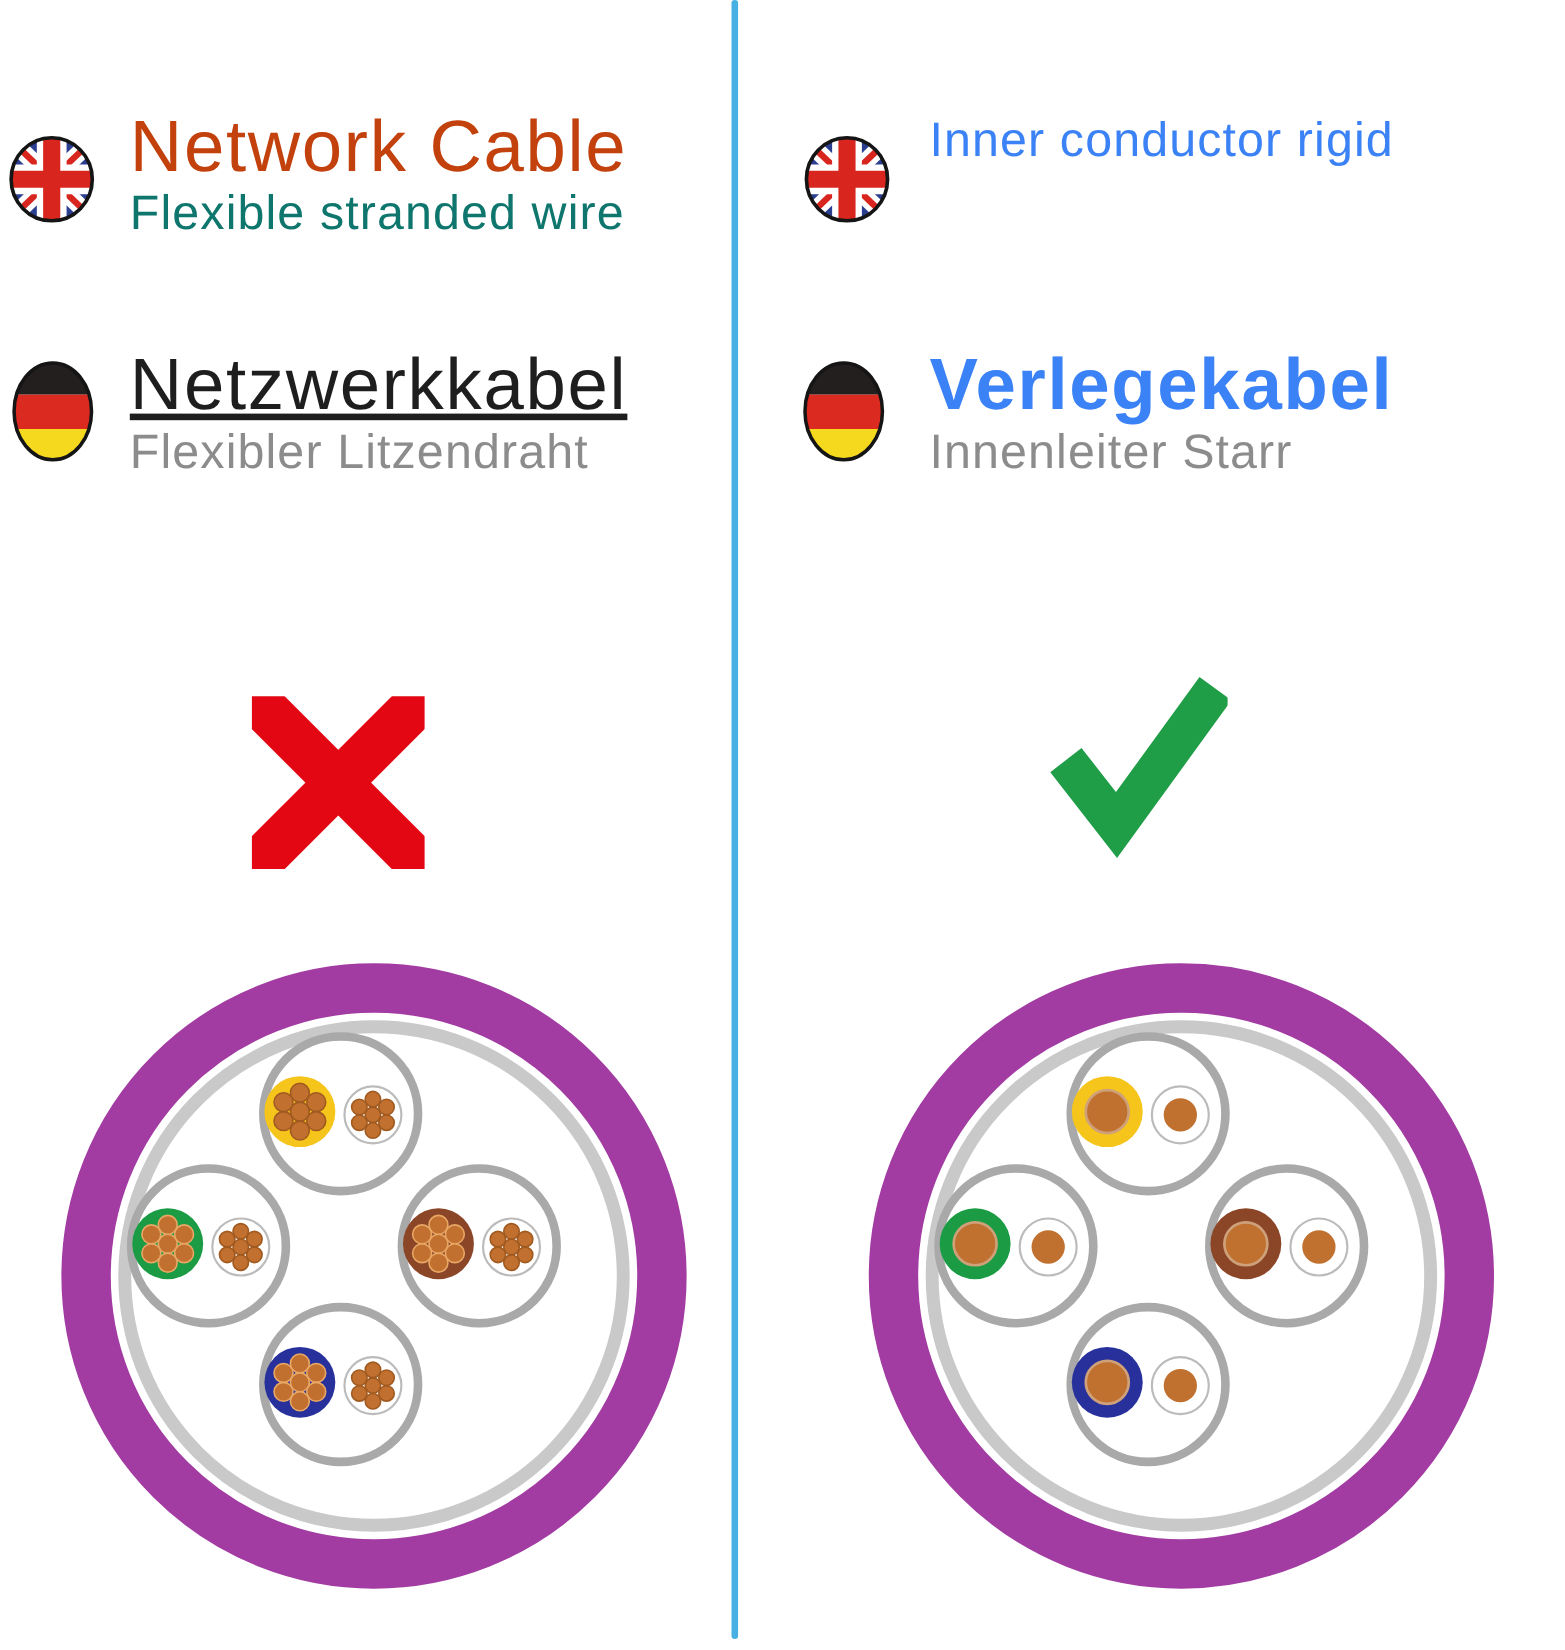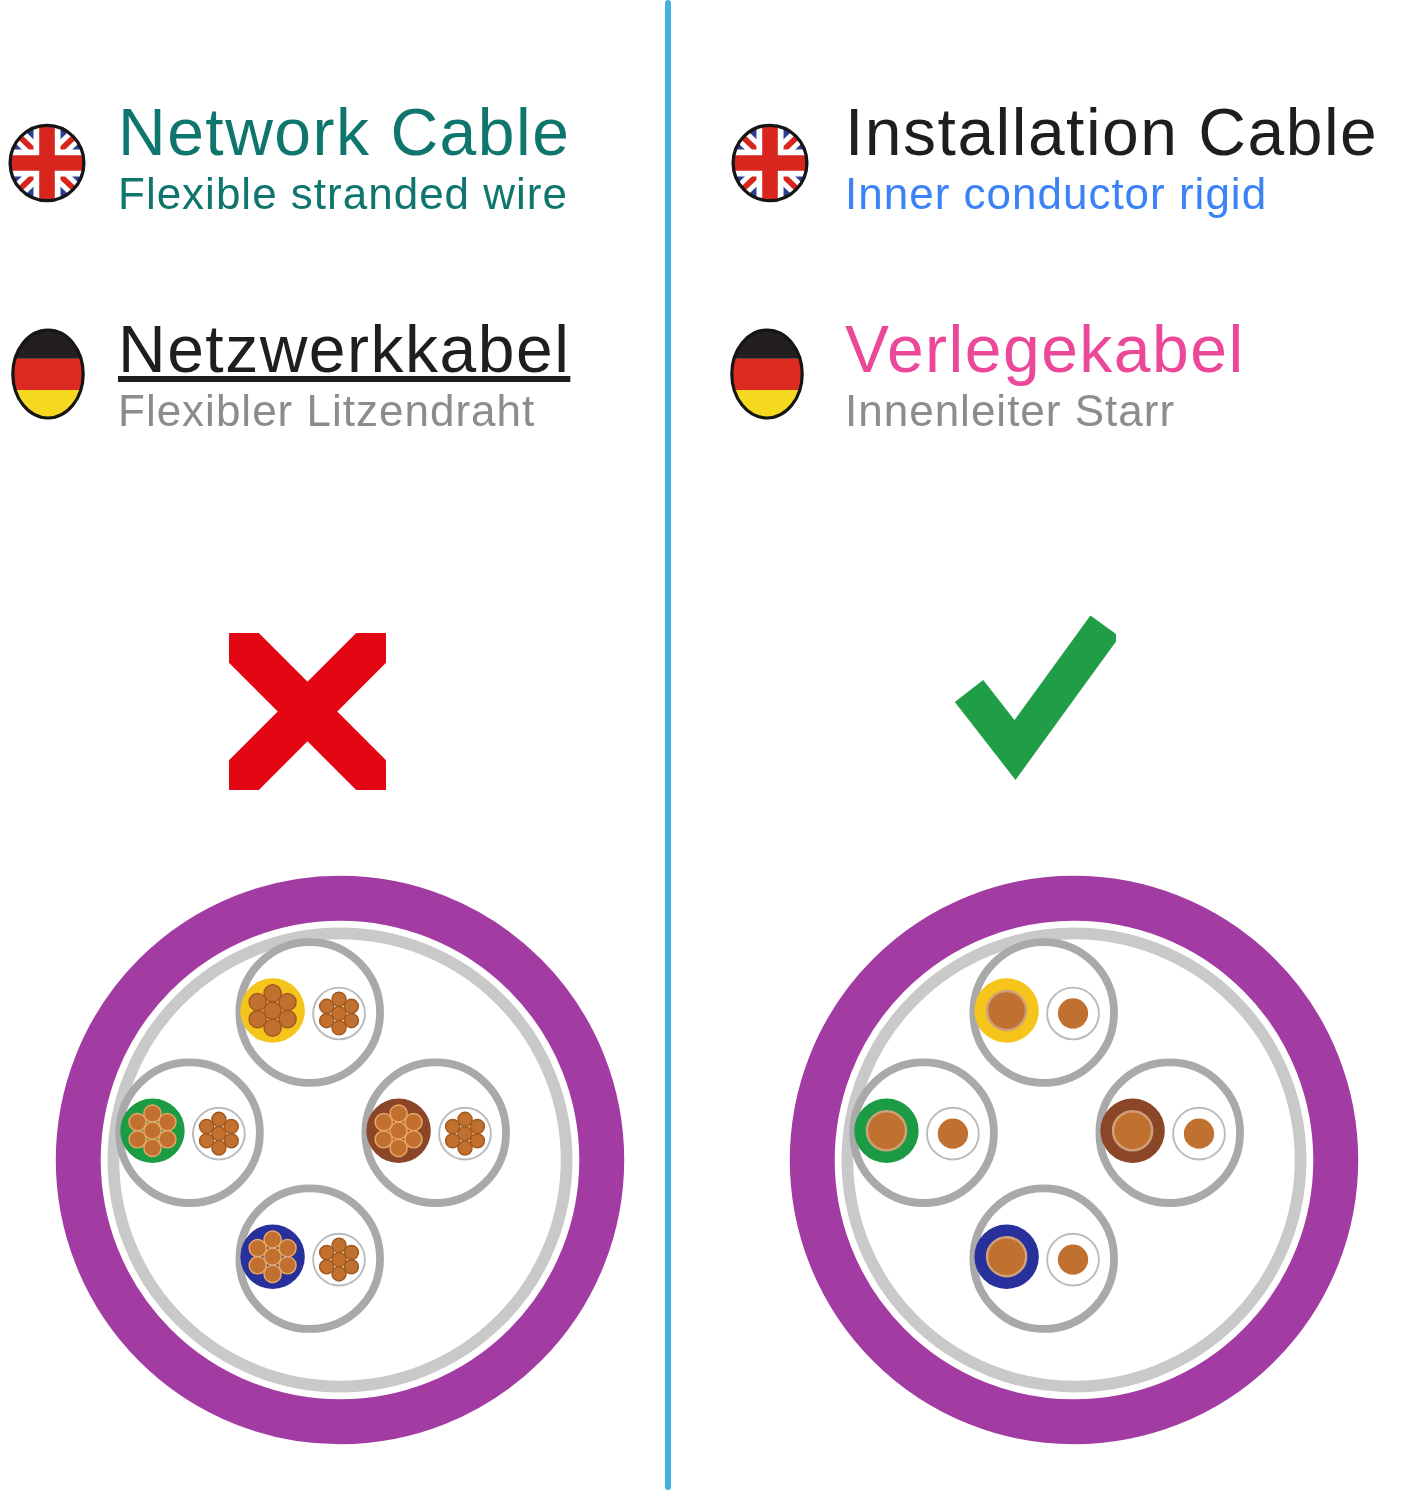--- a/index.html
+++ b/index.html
@@ -48,21 +48,21 @@
           <line x1="2" y1="4" x2="98" y2="96" stroke="#D8251D" stroke-width="7"></line>
           <line x1="2" y1="96" x2="98" y2="4" stroke="#D8251D" stroke-width="7"></line>
           <line x1="50" y1="-2" x2="50" y2="102" stroke="#FFFFFF" stroke-width="33"></line>
           <line x1="-2" y1="50" x2="102" y2="50" stroke="#FFFFFF" stroke-width="33"></line>
           <line x1="50" y1="-2" x2="50" y2="102" stroke="#D8251D" stroke-width="19"></line>
           <line x1="-2" y1="50" x2="102" y2="50" stroke="#D8251D" stroke-width="19"></line>
         </g>
         <ellipse cx="50" cy="50" rx="45" ry="46" fill="none" stroke="#151515" stroke-width="4"></ellipse>
       </svg>
     <div class="abs" style="left:118px;top:99px;">
-      <div class="title" style="color: #0f766e; text-align: center;">Network Cable</div>
+      <div class="title" style="color: #c2410c; text-align: center;">Network Cable</div>
       <div class="subtitle" style="color: #0f766e;">Flexible stranded wire</div>
     </div>
 
     <svg class="abs" id="flag-de-left" style="left:8px;top:324px;width:80px;height:100px" viewBox="0 0 100 120">
         <clipPath id="declipL">
           <ellipse cx="50" cy="60" rx="44" ry="55"></ellipse>
         </clipPath>
         <g clip-path="url(#declipL)">
           <rect x="0" y="0" width="100" height="41" fill="#241F1F"></rect>
           <rect x="0" y="41" width="100" height="39" fill="#DB2A20"></rect>
@@ -166,37 +166,36 @@
           <line x1="2" y1="4" x2="98" y2="96" stroke="#D8251D" stroke-width="7"></line>
           <line x1="2" y1="96" x2="98" y2="4" stroke="#D8251D" stroke-width="7"></line>
           <line x1="50" y1="-2" x2="50" y2="102" stroke="#FFFFFF" stroke-width="33"></line>
           <line x1="-2" y1="50" x2="102" y2="50" stroke="#FFFFFF" stroke-width="33"></line>
           <line x1="50" y1="-2" x2="50" y2="102" stroke="#D8251D" stroke-width="19"></line>
           <line x1="-2" y1="50" x2="102" y2="50" stroke="#D8251D" stroke-width="19"></line>
         </g>
         <ellipse cx="50" cy="50" rx="45" ry="46" fill="none" stroke="#151515" stroke-width="4"></ellipse>
       </svg>
     <div class="abs" style="left:845px;top:99px;">
-      <div class="title" style="color: rgb(30, 30, 30);">Installation Cable</div>
       <div class="subtitle" style="color: #3b82f6;">Inner conductor rigid</div>
     </div>
 
     <svg class="abs" id="flag-de-right" style="left:727px;top:324px;width:80px;height:100px" viewBox="0 0 100 120">
         <clipPath id="declipR">
           <ellipse cx="50" cy="60" rx="44" ry="55"></ellipse>
         </clipPath>
         <g clip-path="url(#declipR)">
           <rect x="0" y="0" width="100" height="41" fill="#241F1F"></rect>
           <rect x="0" y="41" width="100" height="39" fill="#DB2A20"></rect>
           <rect x="0" y="80" width="100" height="40" fill="#F5D91F"></rect>
         </g>
         <ellipse cx="50" cy="60" rx="44" ry="55" fill="none" stroke="#151515" stroke-width="4"></ellipse>
       </svg>
     <div class="abs" style="left:845px;top:316px;">
-      <div class="title" style="color: #ec4899;">Verlegekabel</div>
+      <div class="title" style="color: #3b82f6; font-weight: bold;">Verlegekabel</div>
       <div class="subtitle" style="color: rgb(140, 140, 140);">Innenleiter Starr</div>
     </div>
 
     <svg class="abs" id="icon-check" style="left:952px;top:614px;width:164px;height:171px" viewBox="0 0 164 171">
         <polyline points="17,77 63,136 153,12" fill="none" stroke="#1F9E47" stroke-width="36" stroke-linecap="butt" stroke-linejoin="miter"></polyline>
       </svg>
 
     <svg class="abs" id="cable-right" style="left:781px;top:867px;width:586px;height:586px" viewBox="0 0 600 600">
         <circle cx="300" cy="300" r="268" fill="#FFFFFF" stroke="#A23BA2" stroke-width="46"></circle>
         <circle cx="300" cy="300" r="232" fill="#FFFFFF" stroke="#C9C9C9" stroke-width="12"></circle>

